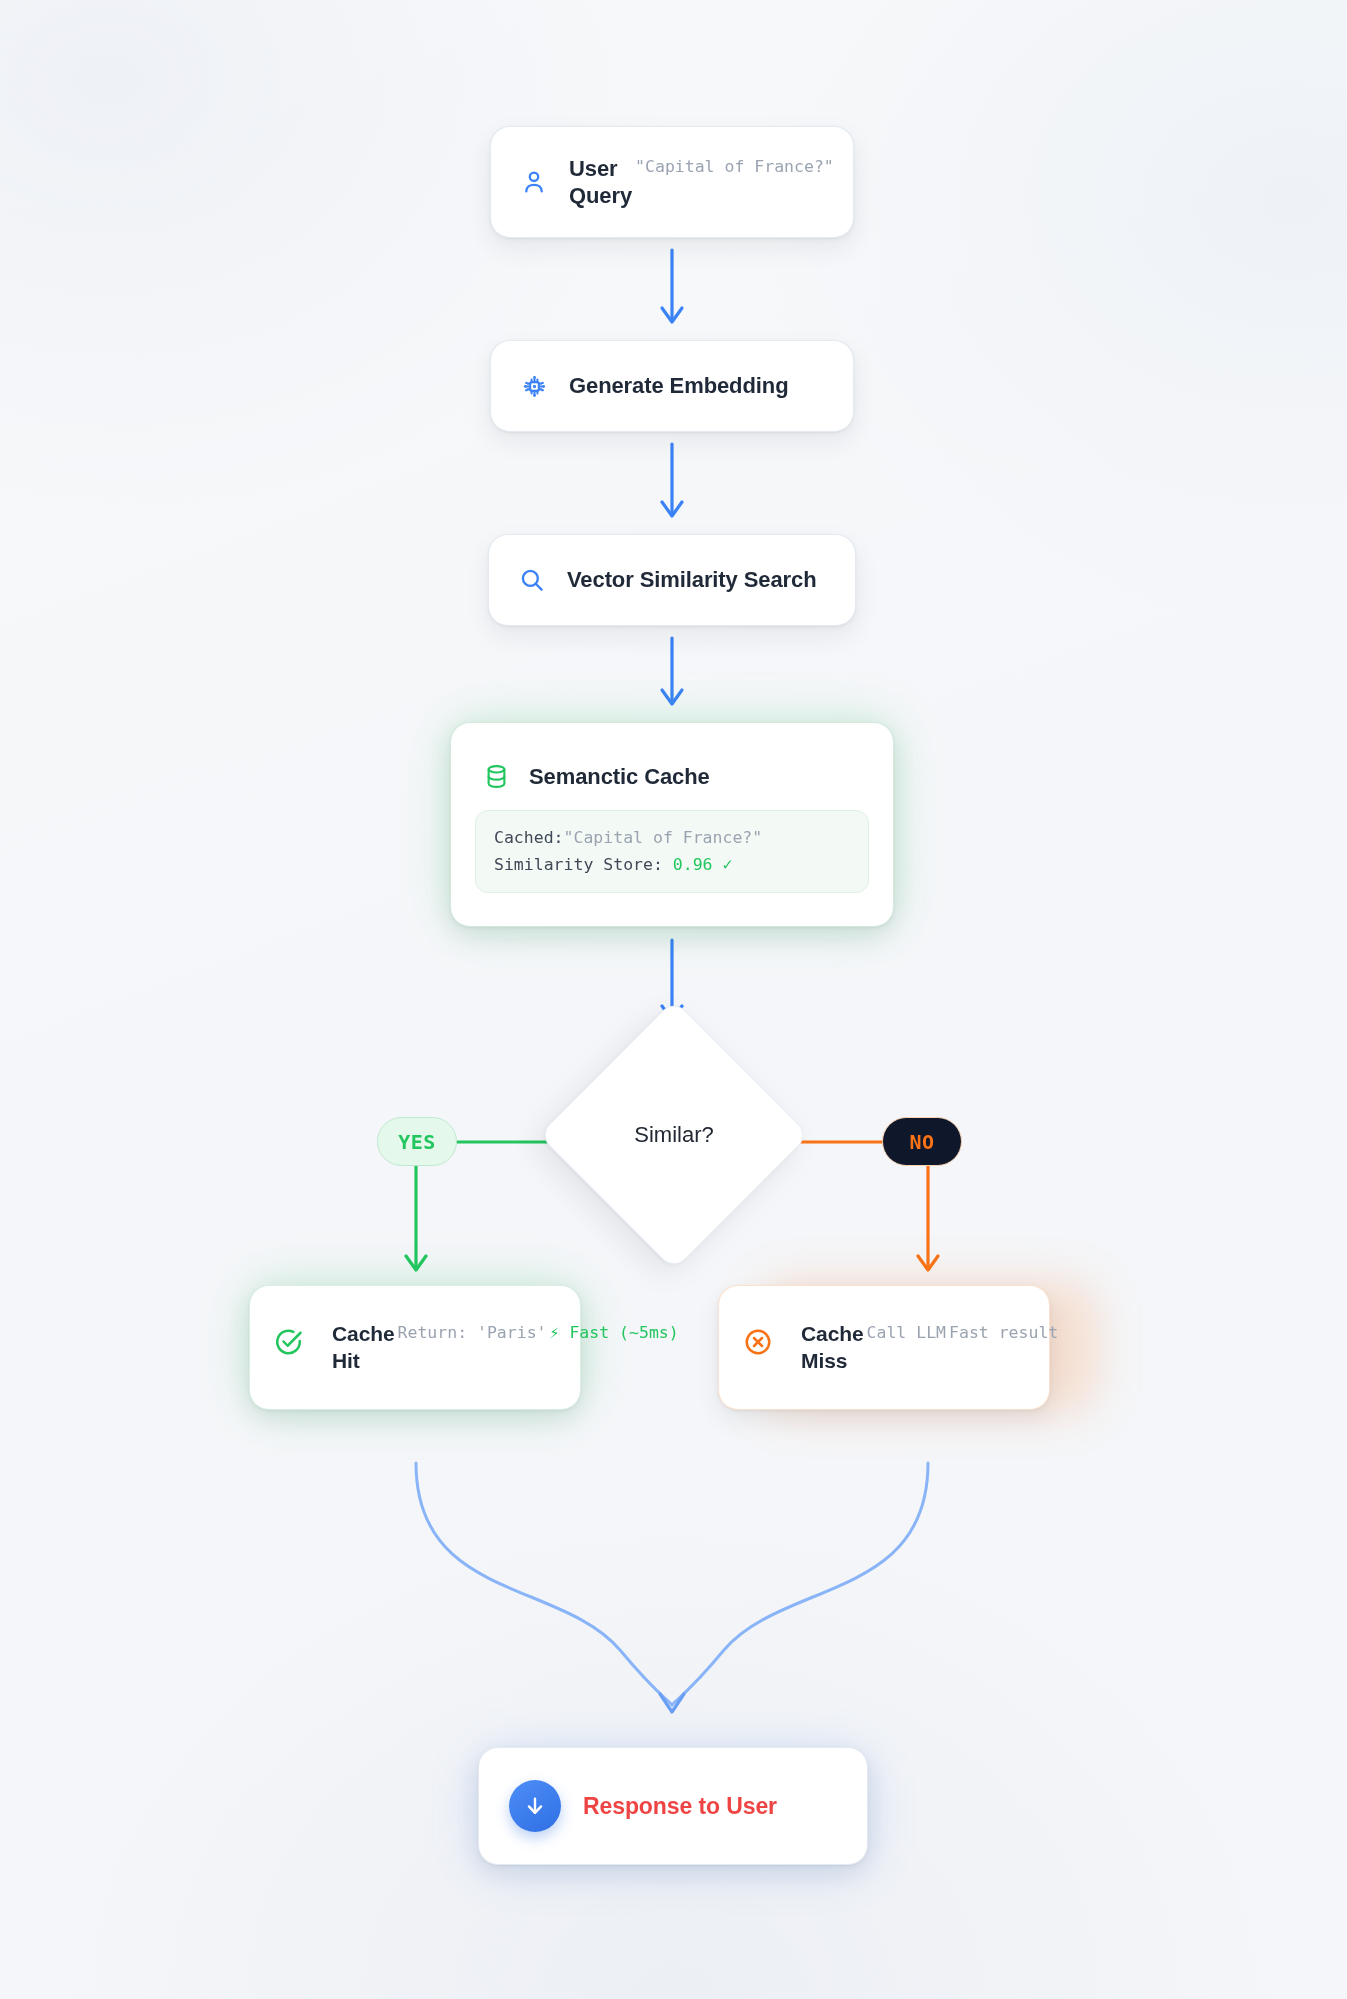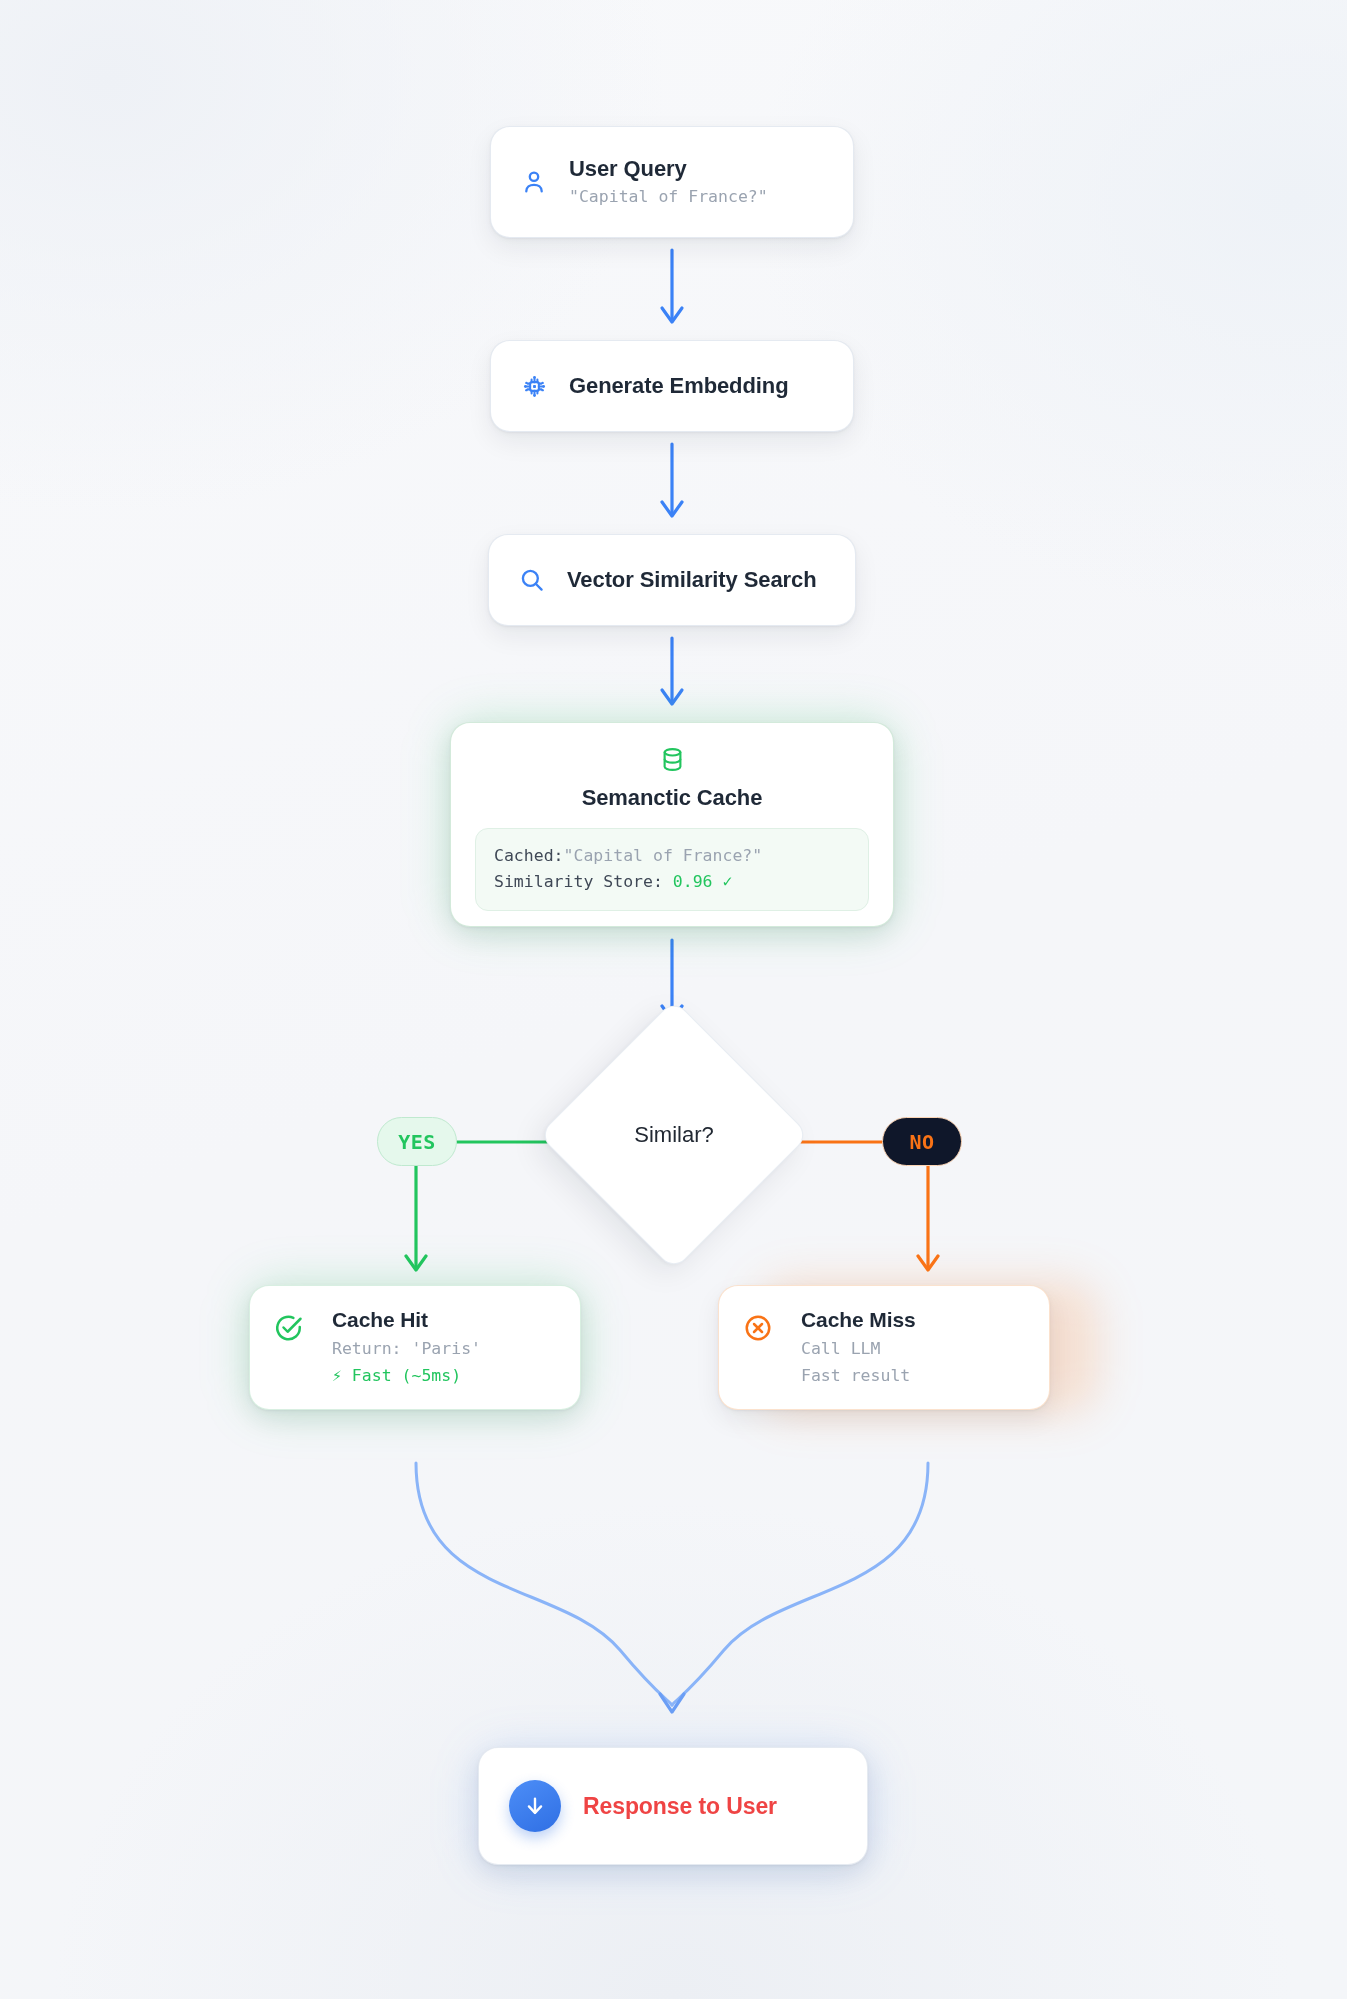--- a/index.html
+++ b/index.html
@@ -69,21 +69,21 @@
 
   .node .icon-slot {
     flex: 0 0 auto;
     width: 34px;
     height: 34px;
     display: flex;
     align-items: center;
     justify-content: center;
   }
 
-  .node .texts { display: flex; flex-direction: column; gap: 3px; }
+  .node .texts { display: flex; flex-direction: row; gap: 3px; }
 
   .node .title {
     font-size: 22px;
     font-weight: 600;
     color: #1f2937;
     letter-spacing: -0.1px;
     line-height: 1.25;
   }
 
   .node .sub {
@@ -115,23 +115,22 @@
 
   #node-semantic-cache  {
     left: 450px; top: 722px; width: 444px; height: 205px;
     flex-direction: column; align-items: stretch; justify-content: center;
     padding: 20px 24px;
     border-color: rgba(209,233,217,0.95);
   }
   #glow-semantic-cache  { left: 446px; top: 718px; width: 452px; height: 213px; }
 
   .cache-head {
-    display: flex; align-items: center; gap: 8px;
+    display: flex; align-items: center; gap: 16px;
     padding: 4px 4px 0 4px;
-    flex-direction: column;
   }
   .cache-head .title { font-size: 22px; font-weight: 600; color: #1f2937; }
 
   .code-block {
     margin-top: 16px;
     background: #f3faf5;
     border: 1px solid #dff0e5;
     border-radius: 13px;
     padding: 14px 18px;
     font-family: "DejaVu Sans Mono", "Liberation Mono", monospace;

